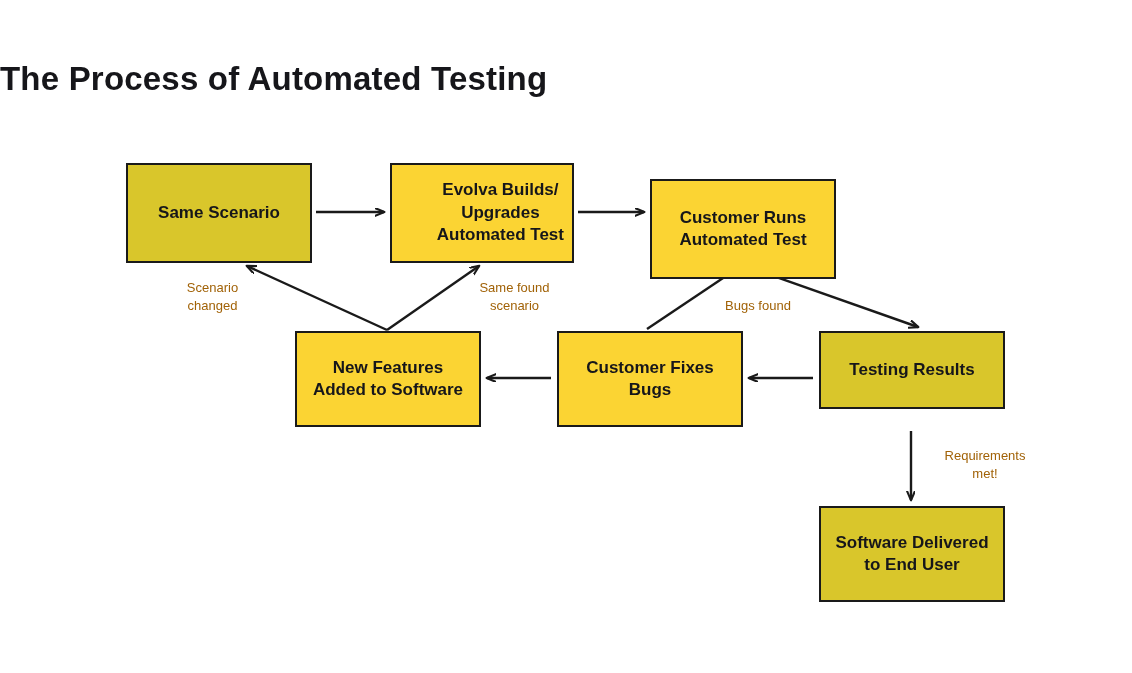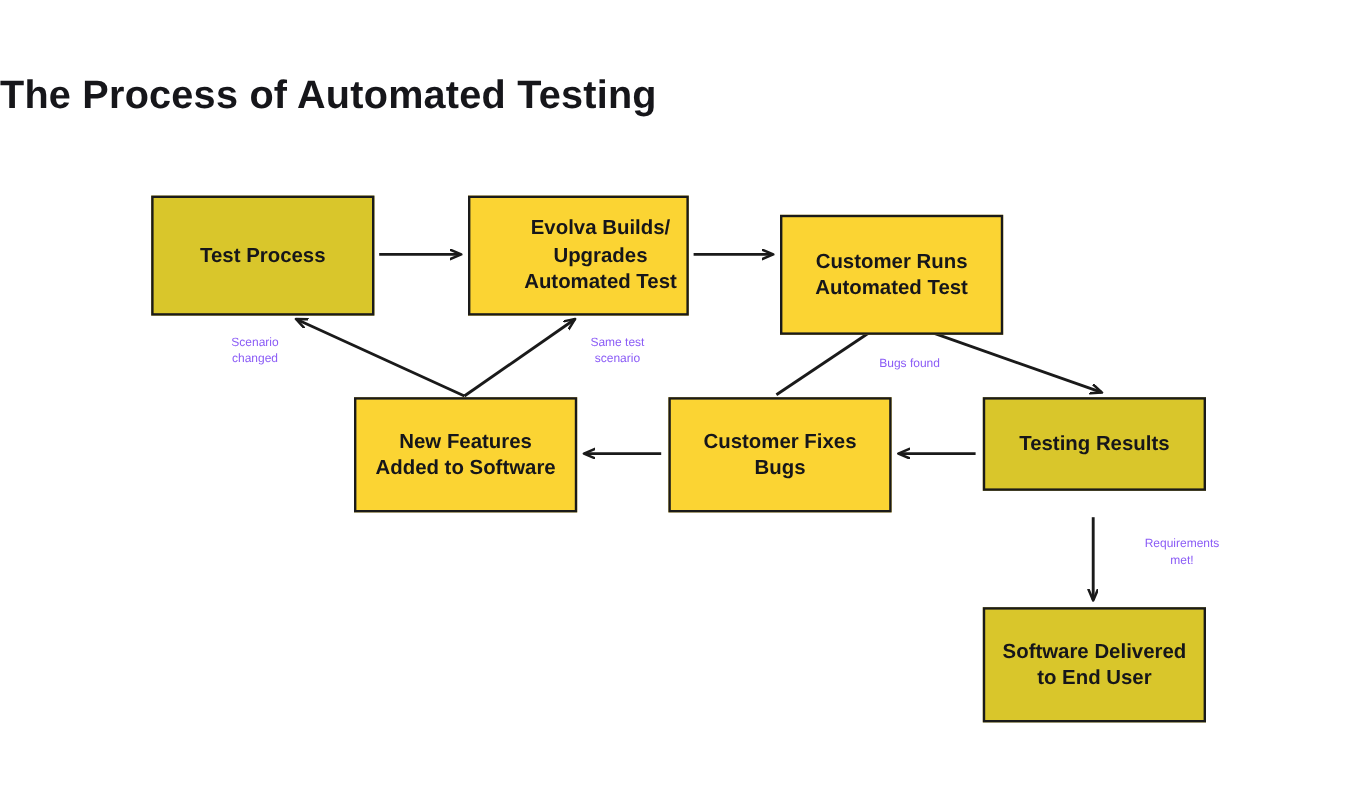--- a/index.html
+++ b/index.html
@@ -39,23 +39,23 @@
     color: #16161a;
     line-height: 1.32;
     padding: 4px 8px;
     z-index: 3;
   }
   .node span { display: block; white-space: pre-line; }
 
   .edge-label {
     position: absolute;
     text-align: center;
-    font-size: 10px;
+    font-size: 13px;
     font-weight: normal;
-    color: #8b5cf6;
+    color: #a16207;
     line-height: 1.42;
     white-space: pre-line;
     z-index: 5;
   }
   svg#edges {
     position: absolute;
     left: 0; top: 0;
     width: 1132px;
     height: 673px;
     z-index: 2;
@@ -83,21 +83,21 @@
         <path d="M 647 329 L 741 266"></path>
         <path d="M 745 266 L 918 327"></path>
         <path d="M 813 378 L 749 378"></path>
         <path d="M 551 378 L 487 378"></path>
         <path d="M 911 431 L 911 500"></path>
       </g>
   </svg>
 
   <div id="node-layer">
       <div class="node" style="left: 126px; top: 163px; width: 186px; height: 100px; background: rgb(217, 198, 43);">
-        <span>Test Process</span>
+        <span>Same Scenario</span>
       </div>
       <div class="node" style="left: 390px; top: 163px; width: 184px; height: 100px; background: rgb(251, 212, 51); justify-content: flex-end;">
         <span>Evolva Builds/
 Upgrades
 Automated Test</span>
       </div>
       <div class="node" style="left: 650px; top: 163px; width: 186px; height: 100px; background: rgb(251, 212, 51); margin-top: 16px;">
         <span>Customer Runs
 Automated Test</span>
       </div>
@@ -113,20 +113,20 @@
         <span>Testing Results</span>
       </div>
       <div class="node" style="left: 819px; top: 506px; width: 186px; height: 96px; background: rgb(217, 198, 43);">
         <span>Software Delivered
 to End User</span>
       </div>
     </div>
   <div id="label-layer">
       <div class="edge-label" style="left: 160px; top: 279px; width: 105px;">Scenario
 changed</div>
-      <div class="edge-label" style="left: 462px; top: 279px; width: 105px;">Same test
+      <div class="edge-label" style="left: 462px; top: 279px; width: 105px;">Same found
 scenario</div>
       <div class="edge-label" style="left: 702px; top: 297px; width: 112px;">Bugs found</div>
       <div class="edge-label" style="left: 920px; top: 447px; width: 130px;">Requirements
 met!</div>
     </div>
 
 </div>
 
 </body></html>

